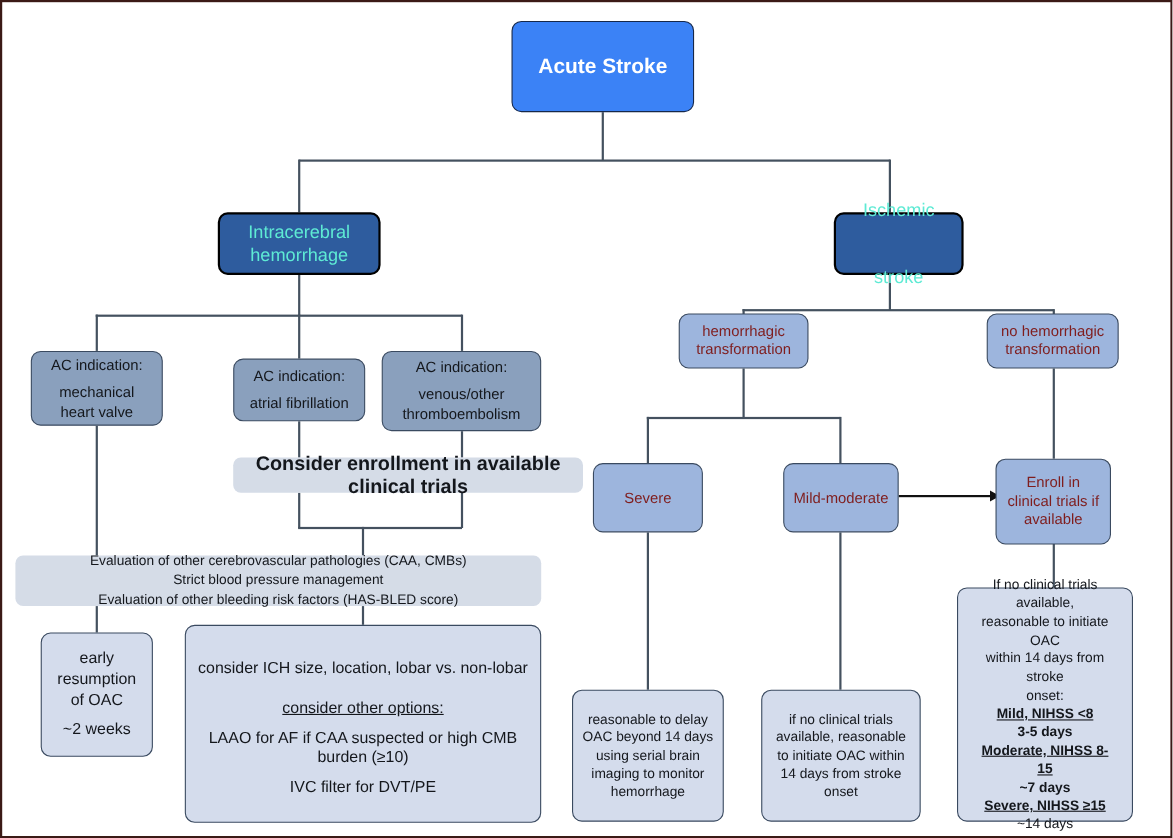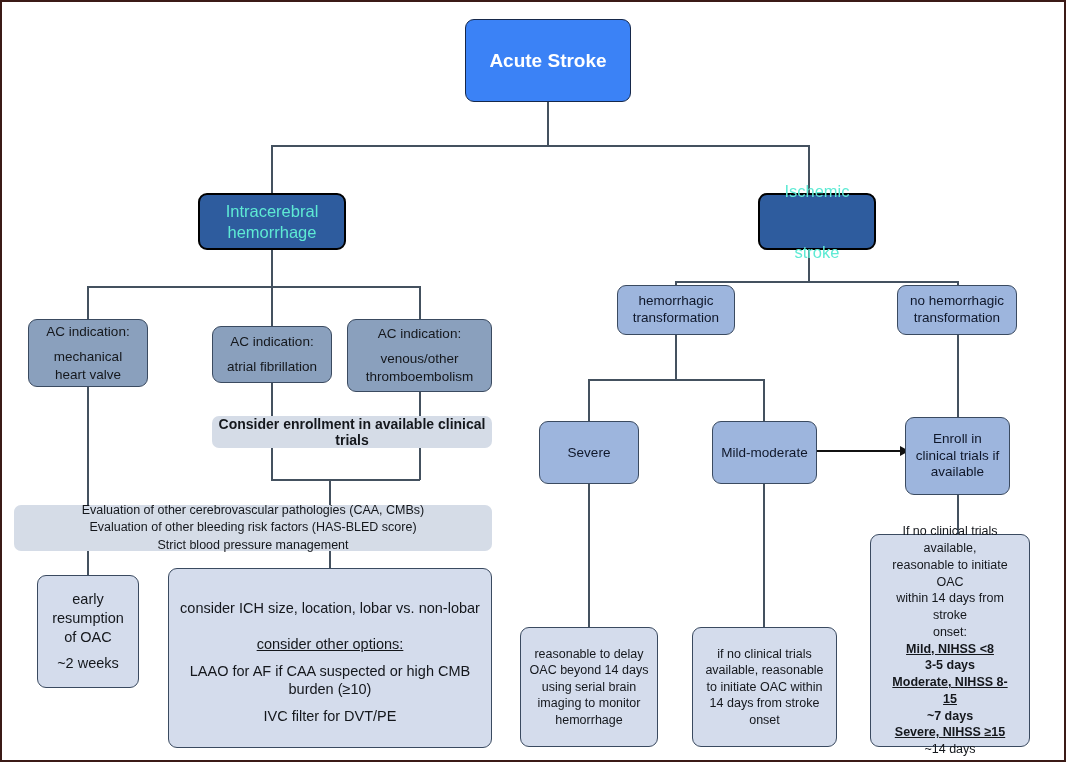--- a/index.html
+++ b/index.html
@@ -40,21 +40,21 @@
     font-weight:normal;
   }
   .steel{
     background:#8aa0bd;
     border:1.4px solid #3a4a60;
     color:#14171c;
   }
   .peri{
     background:#9db5dd;
     border:1.4px solid #3a4a60;
-    color:#0f172a;
+    color:#7f1d1d;
   }
   .pale{
     background:#d4dcec;
     border:1.4px solid #3a4a60;
     color:#14171c;
   }
   .bar{
     background:#d5dce7;
     border:none;
     border-radius:7px;
@@ -161,28 +161,28 @@
     <span class="ln">atrial fibrillation</span>
   </div>
 
   <div class="node steel" style="left:345px;top:317px;width:145px;height:73px;font-size:13.5px;line-height:1.32;">
     <span class="ln">AC indication:</span>
     <span class="sp"></span>
     <span class="ln">venous/other</span>
     <span class="ln">thromboembolism</span>
   </div>
 
-  <div class="node bar" style="left:210px;top:414px;width:280px;height:32px;font-size:14px;">
+  <div class="node bar" style="left:210px;top:414px;width:318px;height:32px;font-size:18px;">
     <span class="ln">Consider enrollment in available clinical trials</span>
   </div>
 
   <div class="node bar" style="left:12px;top:503px;width:478px;height:46px;font-size:12.5px;line-height:1.38;font-weight:normal;">
     <span class="ln">Evaluation of other cerebrovascular pathologies (CAA, CMBs)</span>
+    <span class="ln">Strict blood pressure management</span>
     <span class="ln">Evaluation of other bleeding risk factors (HAS-BLED score)</span>
-    <span class="ln">Strict blood pressure management</span>
   </div>
 
   <div class="node pale" style="left:35px;top:573px;width:102px;height:113px;font-size:14.5px;line-height:1.3;">
     <span class="ln">early</span>
     <span class="ln">resumption</span>
     <span class="ln">of OAC</span>
     <span class="sp"></span>
     <span class="ln">~2 weeks</span>
   </div>
 

